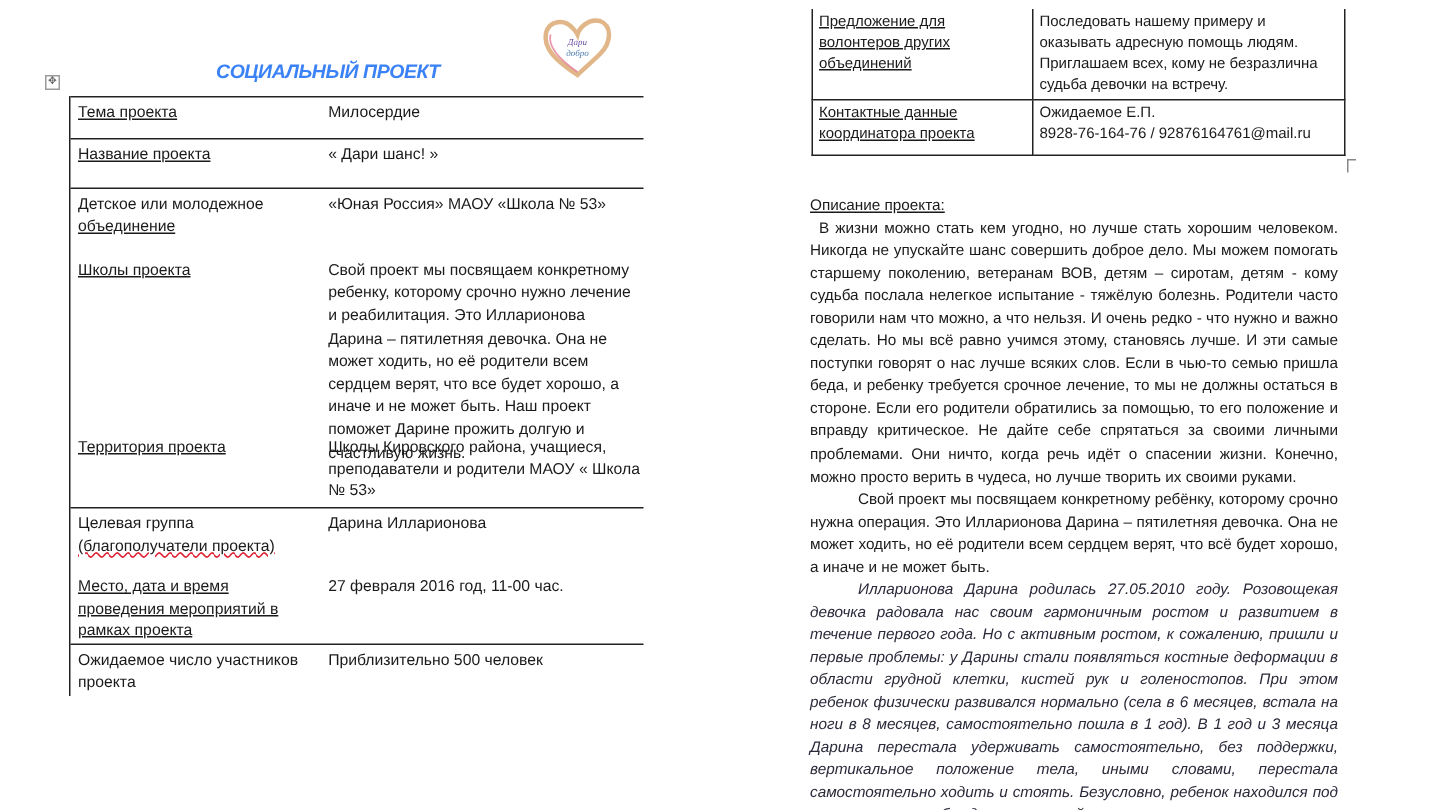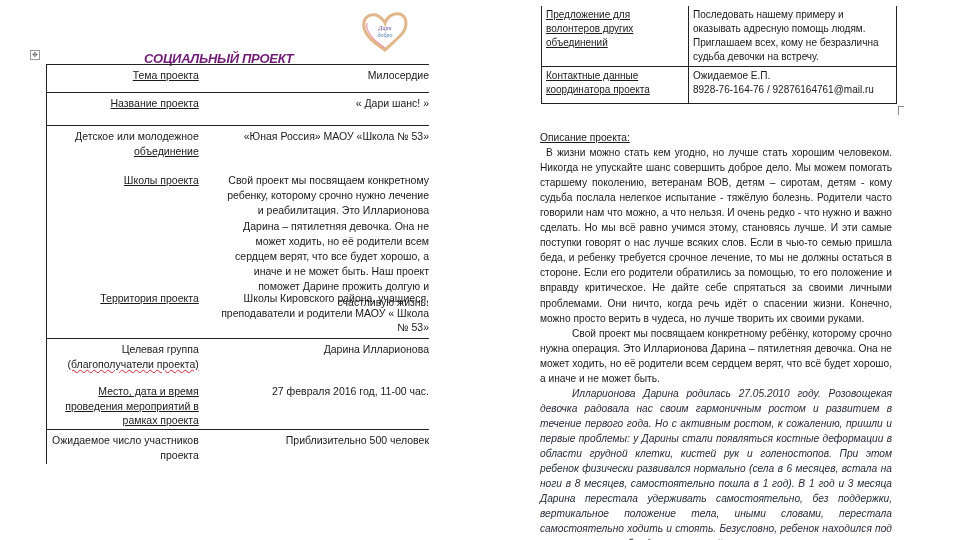--- a/index.html
+++ b/index.html
@@ -6,23 +6,23 @@
   body { width:960px; height:540px; background:#ffffff; position:relative; overflow:hidden;
          font-family:"Liberation Sans", sans-serif; color:#1a1a1a; }
   .page { position:absolute; background:#fff; }
   #left-page { left:0; top:0; width:480px; height:540px; }
   #right-page { left:480px; top:0; width:480px; height:540px; }
 
   .move-handle { position:absolute; left:30px; top:50px; width:8px; height:8px; border:1px solid #9a9a9a;
                  font-size:7px; line-height:8px; text-align:center; color:#666; }
   .logo { position:absolute; left:360px; top:10px; width:50px; height:44px; }
   .doc-title { position:absolute; left:144px; top:40px; font-size:13px; font-weight:bold; font-style:italic;
-               color:#701a75; letter-spacing:-0.3px;margin-top:11px; }
+               color:#3b82f6; letter-spacing:-0.3px; }
 
-  .ltable { position:absolute; left:46px; top:64px; width:382px; border-left:1.3px solid #222;text-align:right; }
+  .ltable { position:absolute; left:46px; top:64px; width:382px; border-left:1.3px solid #222; }
   .lrow { position:relative; border-top:1.3px solid #222; display:flex; font-size:10.5px; line-height:14.5px; }
   .lrow.noborder { border-top:none; }
   .lcell1 { width:155px; padding:3px 0 0 5px; }
   .lcell2 { width:222px; padding:3px 0 0 0;margin-left:20px; }
   .u { text-decoration:underline; }
   .sq { text-decoration:underline wavy #d23; text-decoration-thickness:1px; }
 
   .rtable { position:absolute; left:541px; top:6px; width:356px; border-collapse:collapse;
             font-size:10px; line-height:14px; }
   .rtable td { border:1.2px solid #222; vertical-align:top; padding:2px 4px; }

